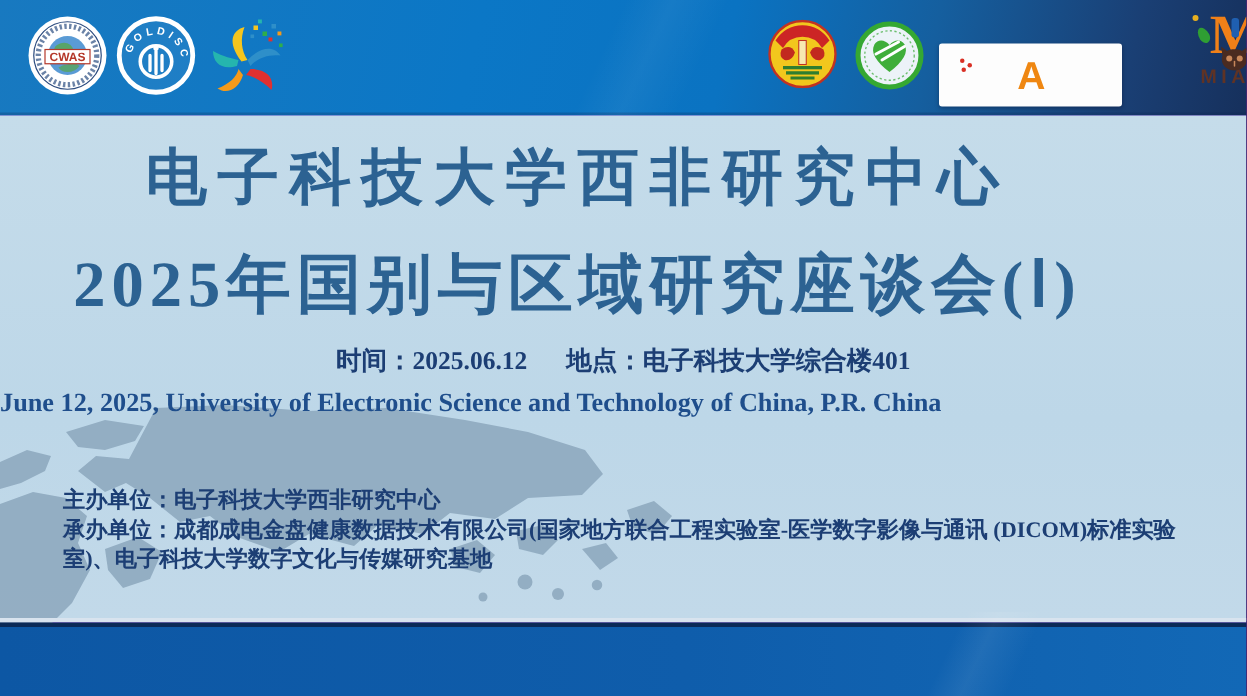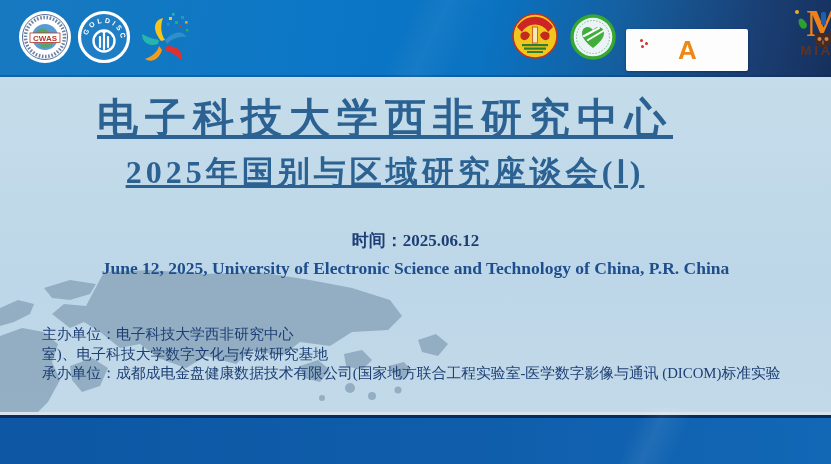--- a/index.html
+++ b/index.html
@@ -45,37 +45,37 @@
 
   
   .panel{
     left:0;top:77px;width:831px;height:337px;
     background:linear-gradient(180deg,#c5dcea 0%,#bdd7e8 60%,#c2d9e9 100%);
   }
   .map{left:0;top:193px;opacity:.85;}
 
   .title-line{
     left:0;width:770px;text-align:center;color:#2c6292;
-    font-family:"Liberation Serif",serif;font-weight:700;text-decoration:underline;
+    font-family:"Liberation Serif",serif;font-weight:700;
   }
   .title1{top:14px;font-size:41px;letter-spacing:7px;}
-  .title2{top:74px;font-size:32px;letter-spacing:4px;}
+  .title2{top:84px;font-size:43px;letter-spacing:4px;}
 
   .meta-row{
     left:0;top:152px;width:831px;display:flex;justify-content:center;gap:26px;
     color:#1c3e74;font-weight:700;font-size:17px;
     font-family:"Liberation Serif",serif;
   }
   .english-line{
-    left:0;top:181px;width:831px;text-align:center;color:#1f4e8c;
+    left:0;top:181px;width:831px;text-align:left;color:#1f4e8c;
     font-family:"Liberation Serif",serif;font-weight:700;font-size:17.5px;
   }
 
   .org-block{
-    left:42px;top:248px;width:762px;color:#1c3e74;font-weight:400;
+    left:42px;top:248px;width:762px;color:#1c3e74;font-weight:700;
     font-size:14.8px;line-height:19.6px;
     font-family:"Liberation Serif",serif;
   }
 
   
   .band-light{left:0;top:412px;width:831px;height:3px;background:#d8e3ee;}
   .band-navy{left:0;top:415px;width:831px;height:3px;background:#0b2a57;}
   .band{
     left:0;top:418px;width:831px;height:46px;
     background:linear-gradient(90deg,#0d57a4 0%,#0f5dab 55%,#1268b6 100%);
@@ -198,28 +198,29 @@
         <circle cx="322" cy="128" r="3"></circle>
         <circle cx="258," :="" r="0" opacity="0"></circle>
       </g>
     </svg>
 
     <div class="abs title-line title1">电子科技大学西非研究中心</div>
     <div class="abs title-line title2">2025年国别与区域研究座谈会(Ⅰ)</div>
 
     <div class="abs meta-row">
       <span>时间：2025.06.12</span>
+      <span>地点：电子科技大学综合楼401</span>
     </div>
 
     <div class="abs english-line">June 12, 2025, University of Electronic Science and Technology of China, P.R. China</div>
 
     <div class="abs org-block">
       <div>主办单位：电子科技大学西非研究中心</div>
+      <div>承办单位：成都成电金盘健康数据技术有限公司(国家地方联合工程实验室-医学数字影像与通讯 (DICOM)标准实验</div>
       <div>室)、电子科技大学数字文化与传媒研究基地</div>
-      <div>承办单位：成都成电金盘健康数据技术有限公司(国家地方联合工程实验室-医学数字影像与通讯 (DICOM)标准实验</div>
     </div>
   </div>
 
   <div class="abs band-light"></div>
   <div class="abs band-navy"></div>
   <div class="abs band">
     <div class="abs streak"></div>
   </div>
 
 </div>

